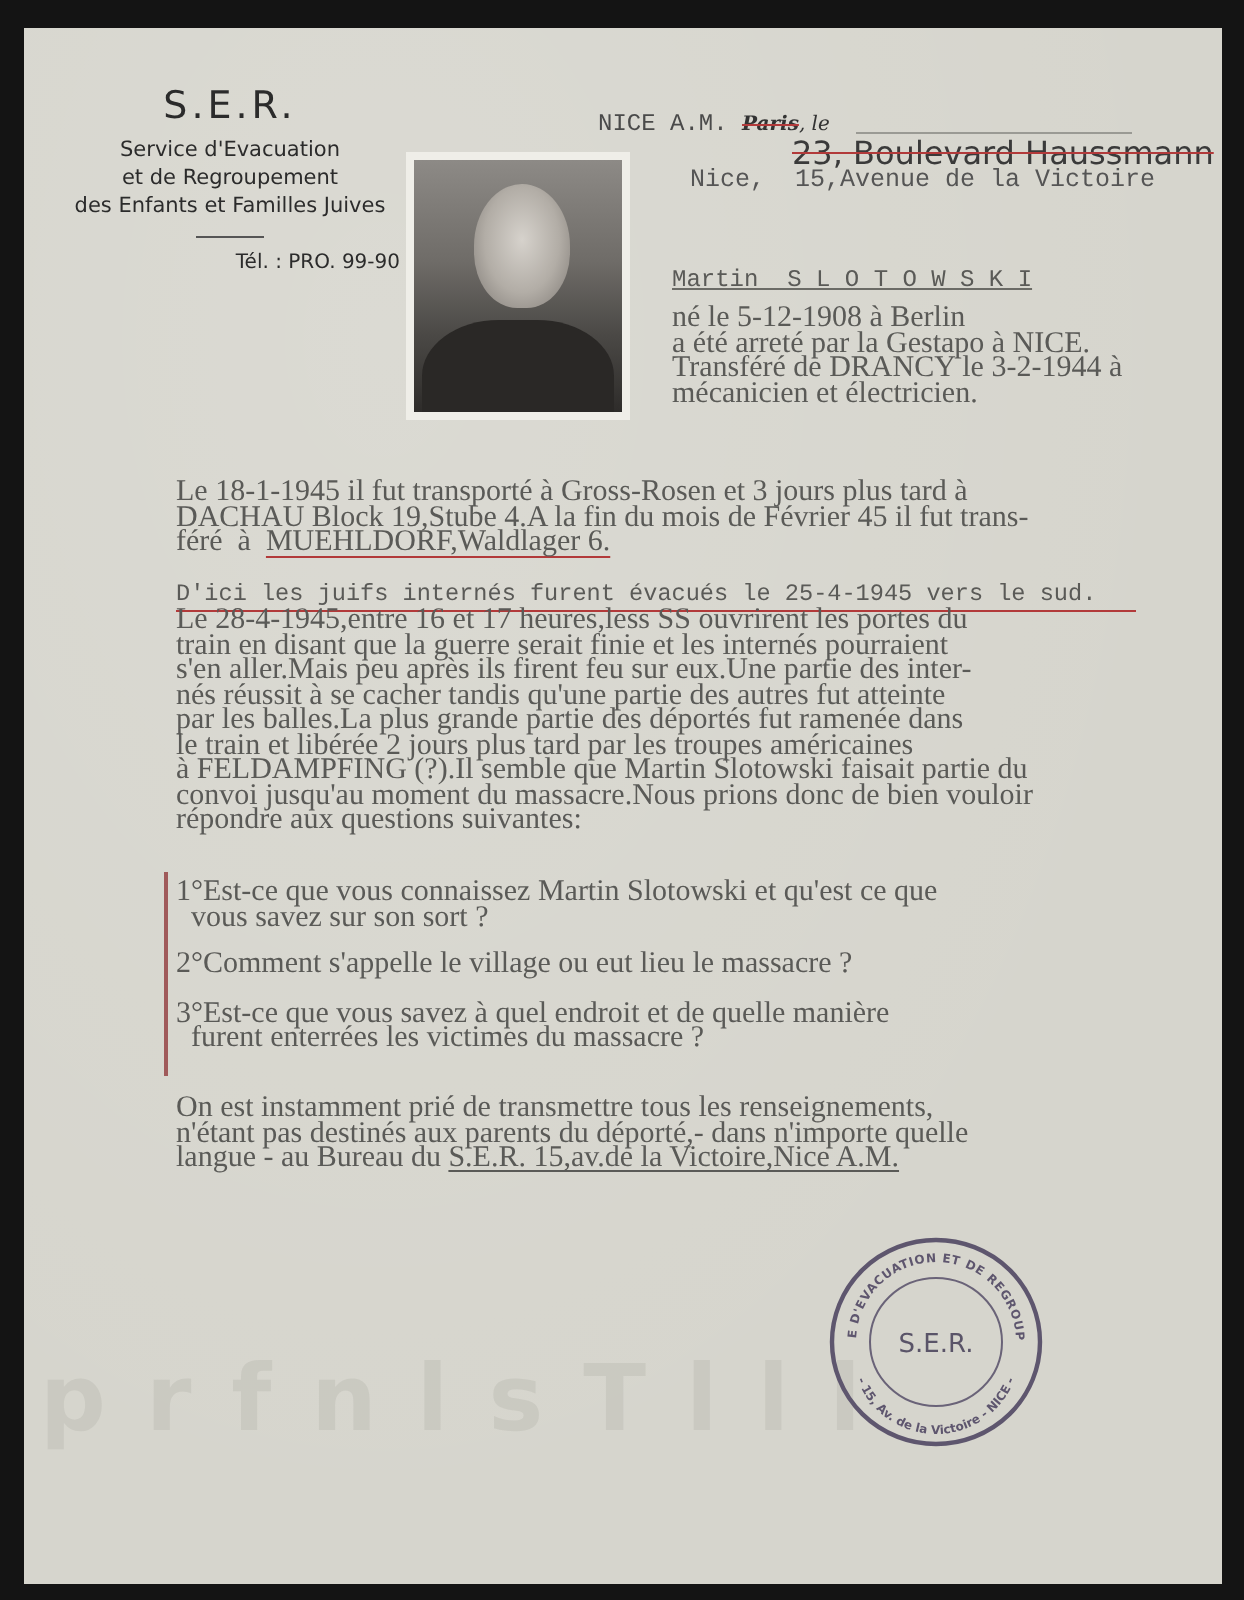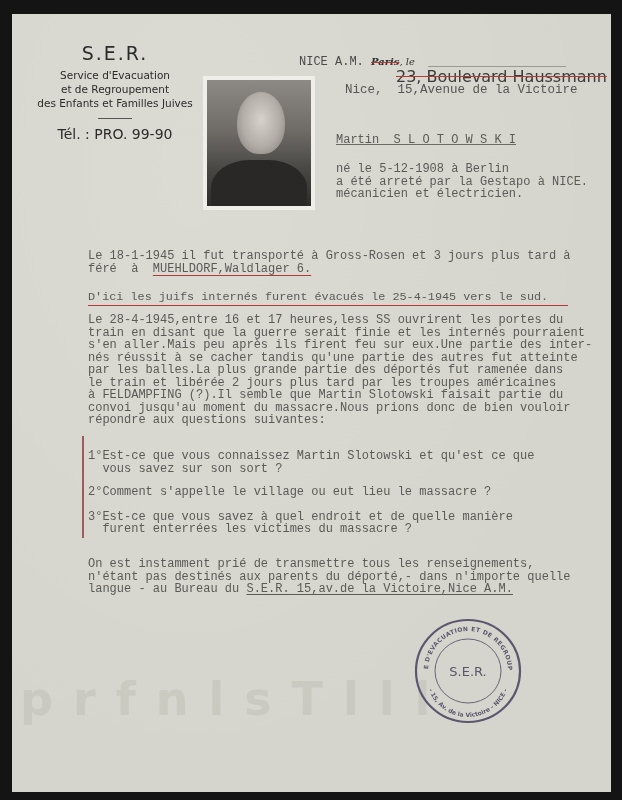--- a/index.html
+++ b/index.html
@@ -31,21 +31,21 @@
   }
   .lh-line {
     font-size: 10.5px;
     line-height: 14px;
     text-align: center;
   }
   .lh-rule {
     width: 34px; height: 1px; background: #555;
     margin: 8px auto 7px;
   }
-  .lh-tel { font-size: 14px; }
+  .lh-tel { font-size: 10px; text-align: right; }
   .place-line {
     position: absolute;
     left: 299px; top: 55px;
     font-family: "Liberation Mono", monospace;
     font-size: 12px;
     color: #4a4a4a;
     white-space: nowrap;
   }
   .struck-paris {
     font-family: "DejaVu Serif", serif;
@@ -108,27 +108,26 @@
     background: radial-gradient(ellipse at 50% 45%, #d6d2cc 0%, #b2ada6 55%, #7d7873 100%);
   }
   .photo-body {
     position: absolute;
     left: 4px; top: 80px;
     width: 96px; height: 70px;
     border-radius: 40% 40% 0 0;
     background: #2a2826;
   }
   .typed {
-    font-family: Liberation Mono, monospace;
+    font-family: Liberation Serif, serif;
     color: #5a5a57;
-    font-size: 12px;
+    font-size: 15px;
     line-height: 12.5px;
     white-space: pre;
     position: absolute;
-    margin-top: 10px;
   }
   .name-line {
     position: absolute;
     left: 336px; top: 133px;
     font-family: "Liberation Mono", monospace;
     font-size: 12px;
     color: #5a5a57;
     text-decoration: underline;
     text-decoration-color: #6b6b66;
     white-space: pre;
@@ -209,23 +208,23 @@
 <div class="new-address">Nice,  15,Avenue de la Victoire</div>
 
 <div class="photo">
   <div class="photo-inner">
     <div class="photo-body"></div>
     <div class="photo-head"></div>
   </div>
 </div>
 
 <div class="name-line">Martin  S L O T O W S K I</div>
-<div class="typed bio"><div>né le 5-12-1908 à Berlin</div><div>a été arreté par la Gestapo à NICE.</div><div>mécanicien et électricien.</div></div>
-
-<div class="typed para1"><div>Le 18-1-1945 il fut transporté à Gross-Rosen et 3 jours plus tard à</div><div><span>féré  à  </span><span class="underline-red">MUEHLDORF,Waldlager 6.</span></div></div>
+<div class="typed bio"><div>né le 5-12-1908 à Berlin</div><div>a été arreté par la Gestapo à NICE.</div><div>Transféré de DRANCY le 3-2-1944 à</div><div>mécanicien et électricien.</div></div>
+
+<div class="typed para1"><div>Le 18-1-1945 il fut transporté à Gross-Rosen et 3 jours plus tard à</div><div>DACHAU Block 19,Stube 4.A la fin du mois de Février 45 il fut trans-</div><div><span>féré  à  </span><span class="underline-red">MUEHLDORF,Waldlager 6.</span></div></div>
 
 <div class="evac-line">D'ici les juifs internés furent évacués le 25-4-1945 vers le sud.</div>
 <div class="evac-rule"></div>
 
 <div class="typed para2"><div>Le 28-4-1945,entre 16 et 17 heures,less SS ouvrirent les portes du</div><div>train en disant que la guerre serait finie et les internés pourraient</div><div>s'en aller.Mais peu après ils firent feu sur eux.Une partie des inter-</div><div>nés réussit à se cacher tandis qu'une partie des autres fut atteinte</div><div>par les balles.La plus grande partie des déportés fut ramenée dans</div><div>le train et libérée 2 jours plus tard par les troupes américaines</div><div>à FELDAMPFING (?).Il semble que Martin Slotowski faisait partie du</div><div>convoi jusqu'au moment du massacre.Nous prions donc de bien vouloir</div><div>répondre aux questions suivantes:</div></div>
 
 <div class="q-margin"></div>
 <div class="typed questions"><div><span>1°</span><span>Est-ce que vous connaissez Martin Slotowski et qu'est ce que</span></div><div>  <span>vous savez sur son sort ?</span></div><div style="height:11px"></div><div><span>2°</span><span>Comment s'appelle le village ou eut lieu le massacre ?</span></div><div style="height:12px"></div><div><span>3°</span><span>Est-ce que vous savez à quel endroit et de quelle manière</span></div><div>  <span>furent enterrées les victimes du massacre ?</span></div></div>
 
 <div class="typed closing"><div>On est instamment prié de transmettre tous les renseignements,</div><div>n'étant pas destinés aux parents du déporté,- dans n'importe quelle</div><div><span>langue - au Bureau du </span><span class="closing-ul">S.E.R. 15,av.de la Victoire,Nice A.M.</span></div></div>

